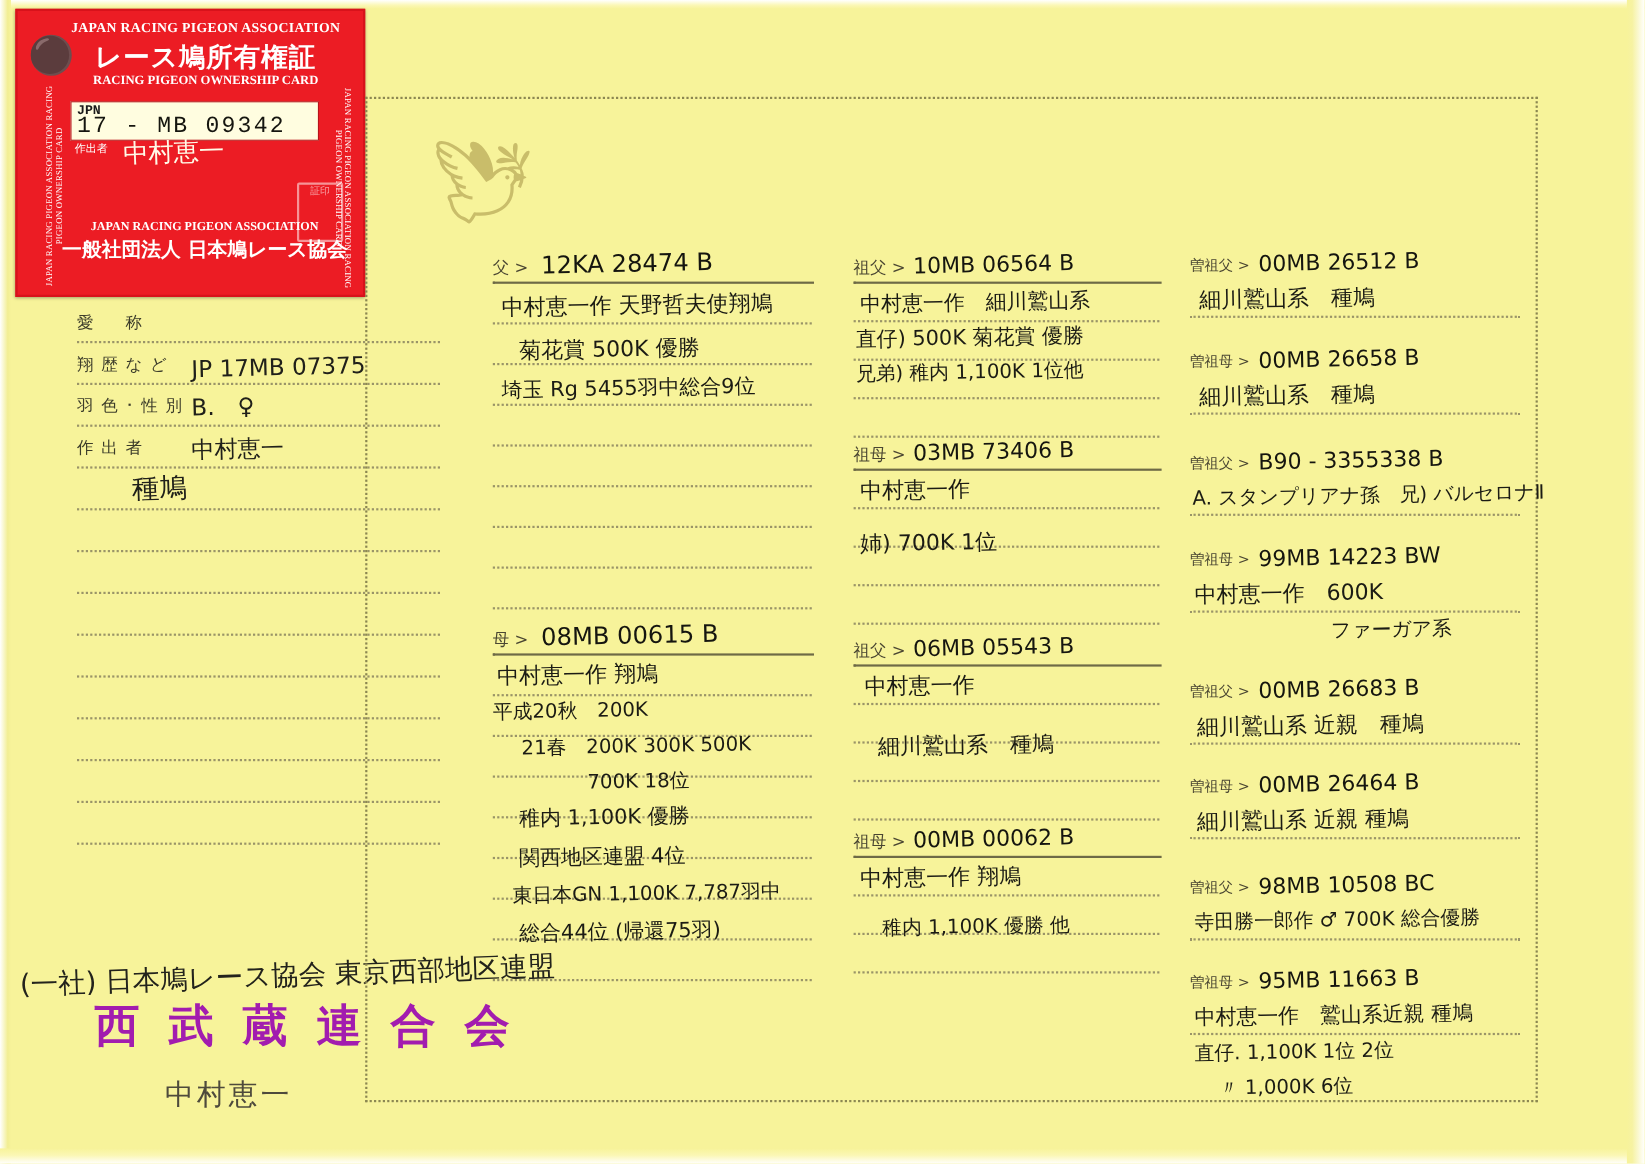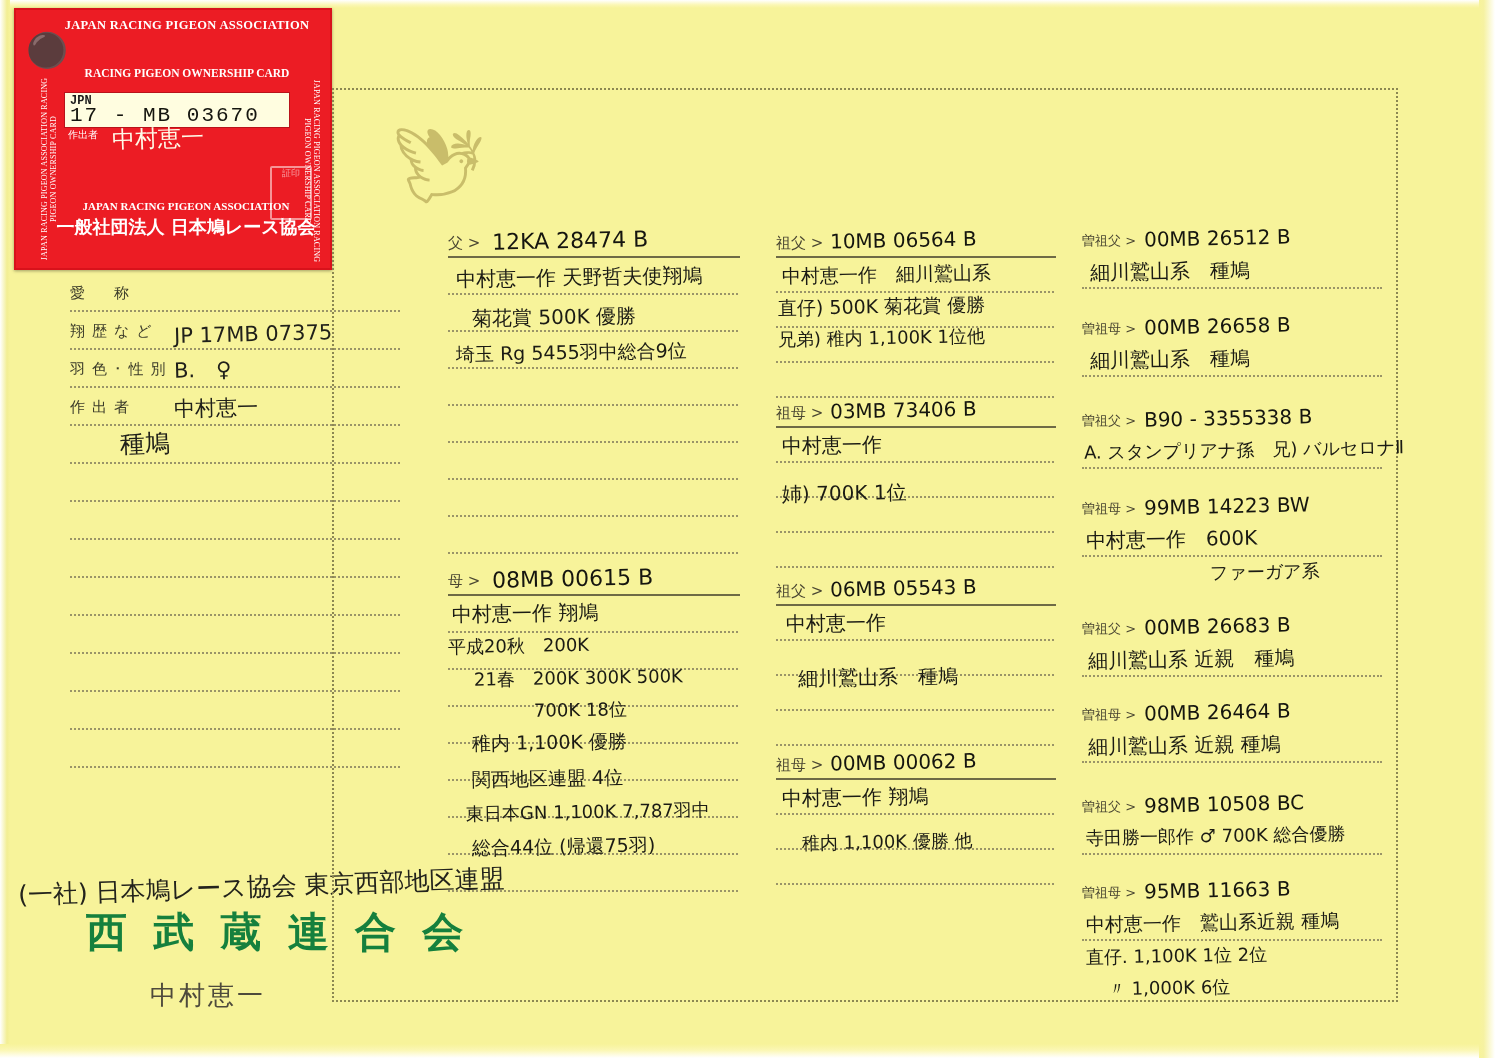--- a/index.html
+++ b/index.html
@@ -138,21 +138,21 @@
     transform: rotate(-1.4deg);
   }
   .blank-row { position: relative; height: 38px; }
 
   .stamp-line1 {
     position: absolute; left: 18px; top: 870px; font-size: 25px;
     font-family: "DejaVu Sans", sans-serif; color: #23231c; transform: rotate(-2deg);
   }
   .stamp-big {
     position: absolute; left: 86px; top: 905px; font-size: 41px; letter-spacing: 6px;
-    font-family: "DejaVu Sans", sans-serif; color: #15803d; font-weight: bold;
+    font-family: "DejaVu Sans", sans-serif; color: #a21caf; font-weight: bold;
   }
   .stamp-addr {
     position: absolute; left: 84px; top: 948px; font-size: 20px; letter-spacing: 1px;
     font-family: "DejaVu Sans", sans-serif; color: #4e4a3c;
   }
   .stamp-name {
     position: absolute; left: 150px; top: 978px; font-size: 26px; letter-spacing: 3px;
     font-family: "DejaVu Sans", sans-serif; color: #4e4a3c;
   }
   .red-seal {
@@ -215,24 +215,25 @@
 
 <div class="page">
   <div class="paper-edge-top"></div>
   <div class="paper-edge-left"></div>
   <div class="paper-edge-bottom"></div>
   <div class="paper-edge-right"></div>
 
   <div class="owner-card">
     <div class="corner-pigeon">⚫</div>
     <div class="assoc-en">JAPAN RACING PIGEON ASSOCIATION</div>
+    <div class="title-jp">レース鳩所有権証</div>
     <div class="title-en">RACING PIGEON OWNERSHIP CARD</div>
     <div class="ring-box"></div>
     <div class="ring-country">JPN</div>
-    <div class="ring-num">17 - MB   03670</div>
+    <div class="ring-num">17 - MB   09342</div>
     <div class="breeder-label">作出者</div>
     <div class="breeder-name">中村恵一</div>
     <div class="assoc-en2">JAPAN RACING PIGEON ASSOCIATION</div>
     <div class="assoc-jp">一般社団法人 日本鳩レース協会</div>
     <div class="side-text-left">JAPAN RACING PIGEON ASSOCIATION RACING PIGEON OWNERSHIP CARD</div>
     <div class="side-text-right">JAPAN RACING PIGEON ASSOCIATION RACING PIGEON OWNERSHIP CARD</div>
     <div class="seal">証印</div>
   </div>
 
   <div class="left-panel">

